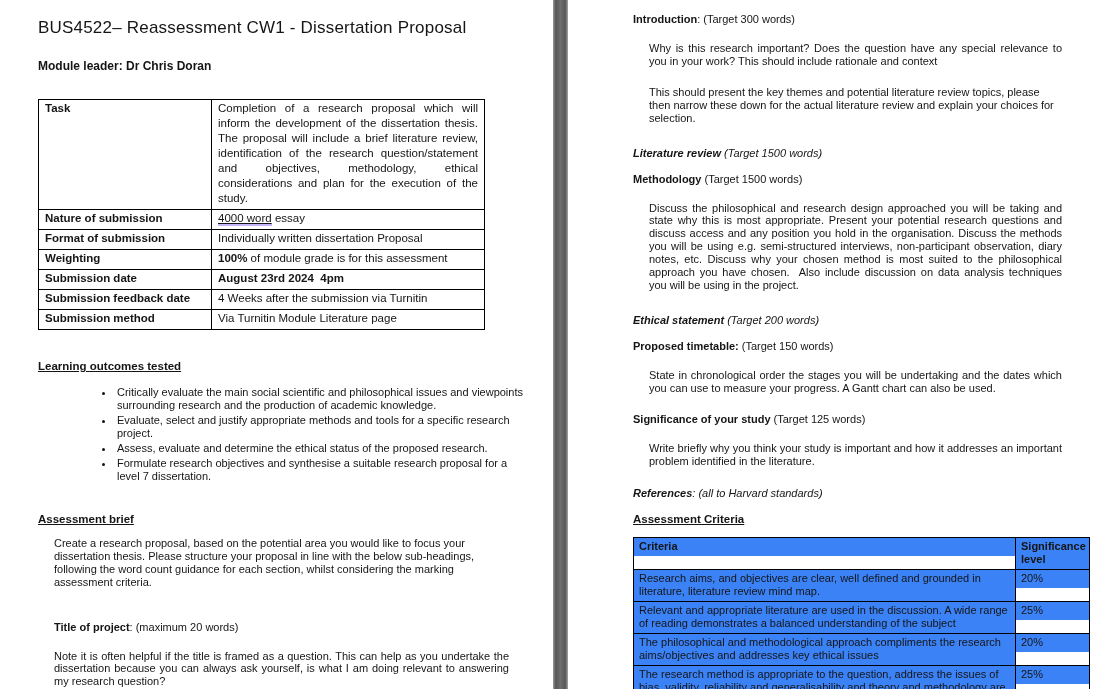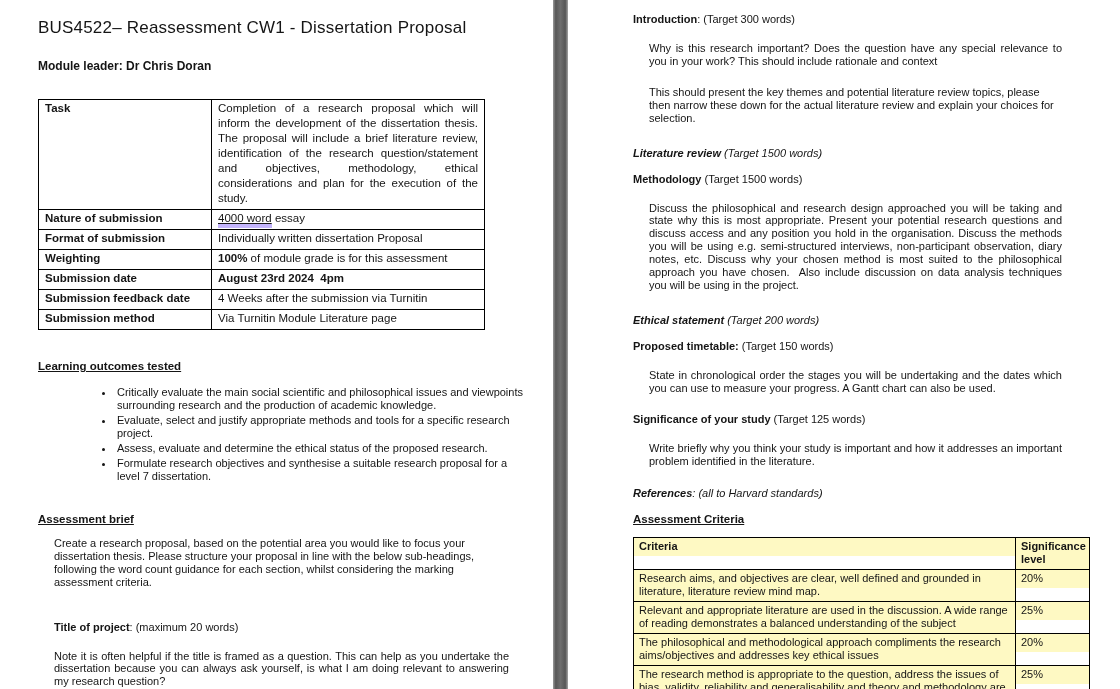--- a/index.html
+++ b/index.html
@@ -16,37 +16,37 @@
     position:absolute;left:553px;top:0;bottom:0;width:15px;
     background:linear-gradient(90deg,#9a9a9a 0%,#575757 18%,#6e6e6e 50%,#575757 82%,#a5a5a5 100%);
   }
   .doc-title{font-size:17px;font-weight:normal;margin:6px 0 0;letter-spacing:.2px;}
   .module-leader{font-size:12px;font-weight:bold;margin-top:21px;}
   table{border-collapse:collapse;}
   table.info{width:447px;margin-top:26px;font-size:11.5px;line-height:15px;table-layout:fixed;}
   table.info td{border:1.6px solid #000;padding:1px 6px 3px;vertical-align:top;}
   table.info td.lbl{width:160px;font-weight:bold;}
   .task-text{text-align:justify;}
-  .u4000{text-decoration:underline;border-bottom:4px solid #c4b5fd;padding-bottom:0;}
+  .u4000{text-decoration:underline;border-bottom:2px solid #c4b5fd;padding-bottom:0;}
   .h-u{font-size:11.5px;font-weight:bold;text-decoration:underline;}
   ul.outcomes{font-size:11px;line-height:13px;margin:14px 0 0;padding-left:77px;}
   ul.outcomes li{margin-bottom:2px;padding-left:2px;}
   .body11{font-size:11px;line-height:12.9px;margin:16px;}
   .just{text-align:justify;}
   .ws{white-space:pre-wrap;}
   .mt12{margin-top:12px;}.mt16{margin-top:16px;}
   .mt30{margin-top:30px;}.mt32{margin-top:32px;}
   .sec{margin-bottom:20px;}
   .sec .sec-head{font-size:11px;line-height:13px;margin:0 0 1px;}
   .mb13{margin-bottom:13px;font-style:italic;}.mb18{margin-bottom:18px;}.mb19{margin-bottom:19px;}
   .mb22{margin-bottom:22px;}.mb12{margin-bottom:12px;}
   table.criteria{width:457px;font-size:11px;line-height:13px;table-layout:fixed;margin-top:11px;}
   table.criteria td,table.criteria th{border:1.6px solid #000;padding:0;vertical-align:top;text-align:left;}
   table.criteria .lvl-col{width:73px;}
-  .shade{background:#fef9c3;padding:2px 5px 3px;font-weight:normal;}
+  .shade{background:#3b82f6;padding:2px 5px 3px;font-weight:normal;}
   th .shade{font-weight:bold;}
   tr.tall-row td{height:30px;}
   tr.tall-row2 td{height:28px;}
 </style>
 </head>
 <body>
 
 <div class="page page-left">
 
   <div class="doc-title">BUS4522– Reassessment CW1 - Dissertation Proposal</div>

